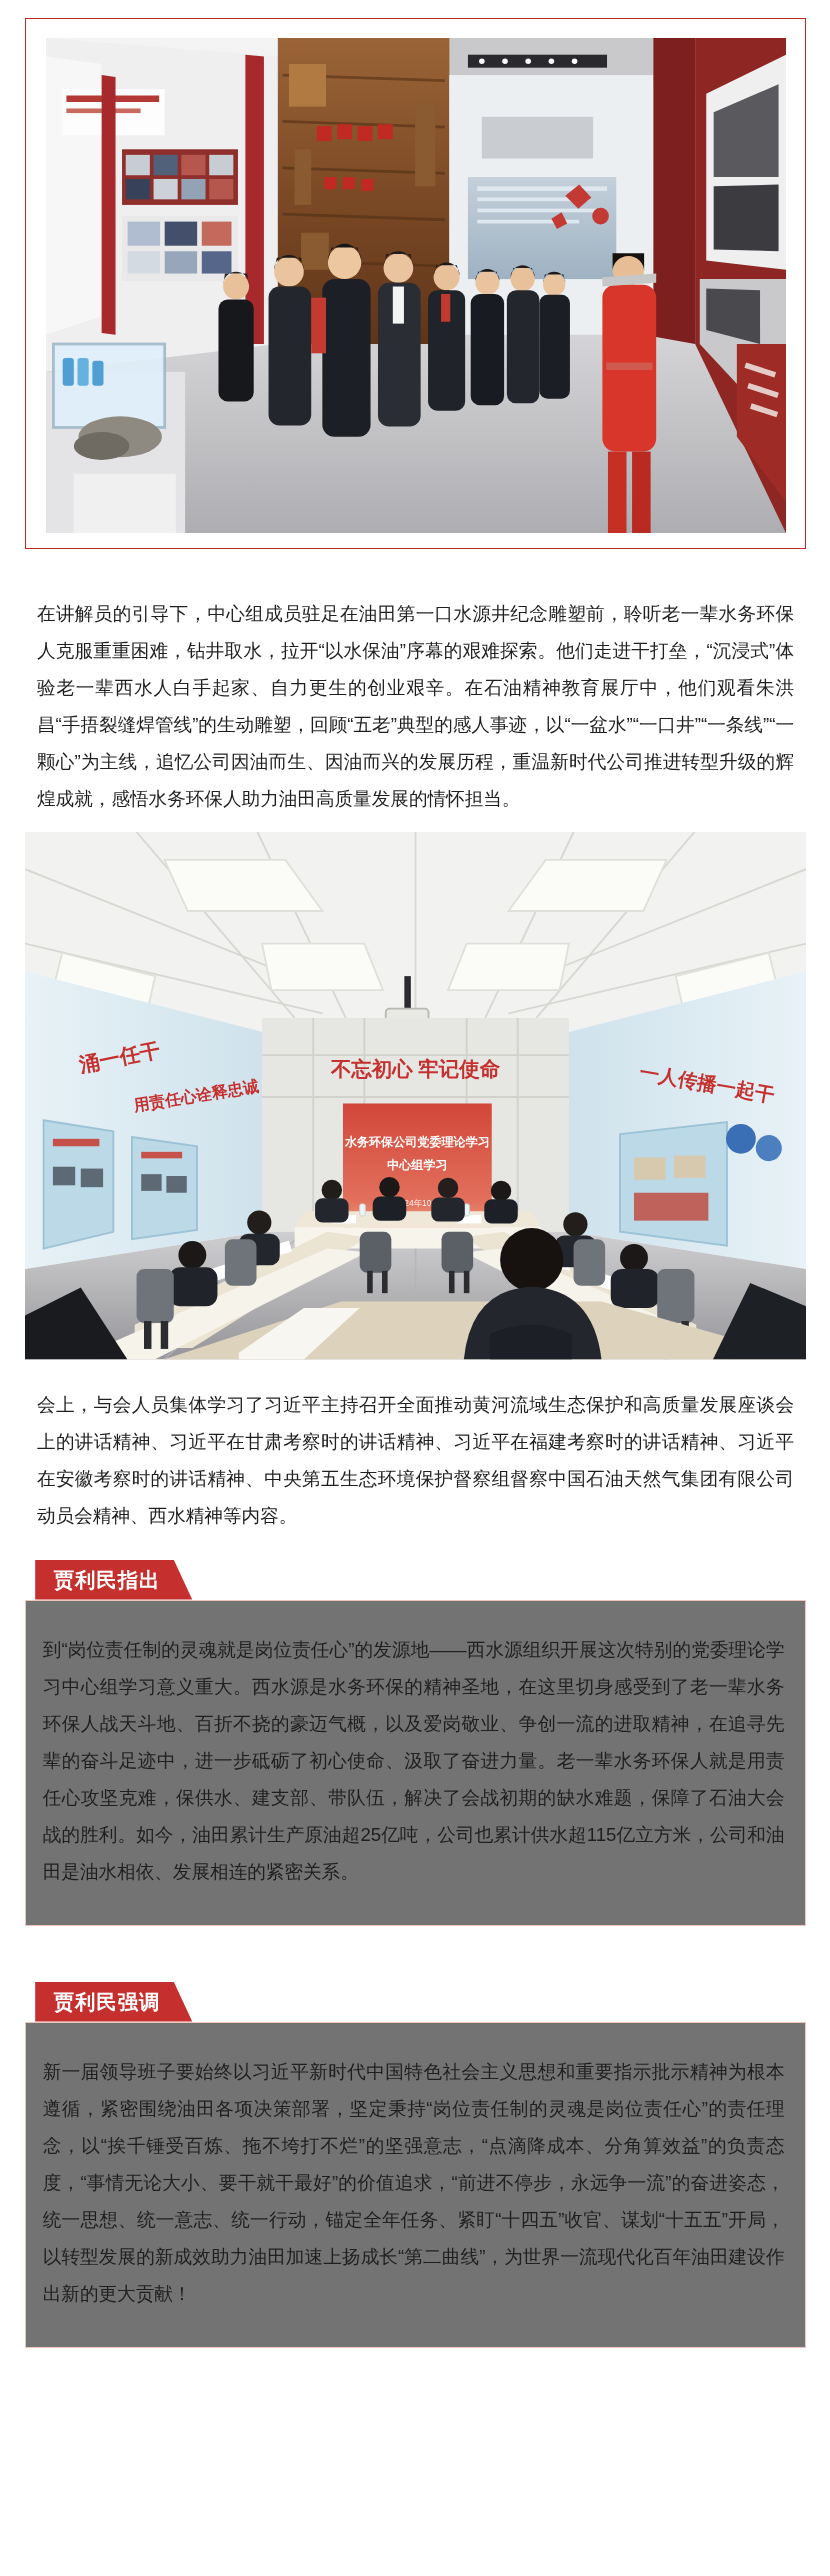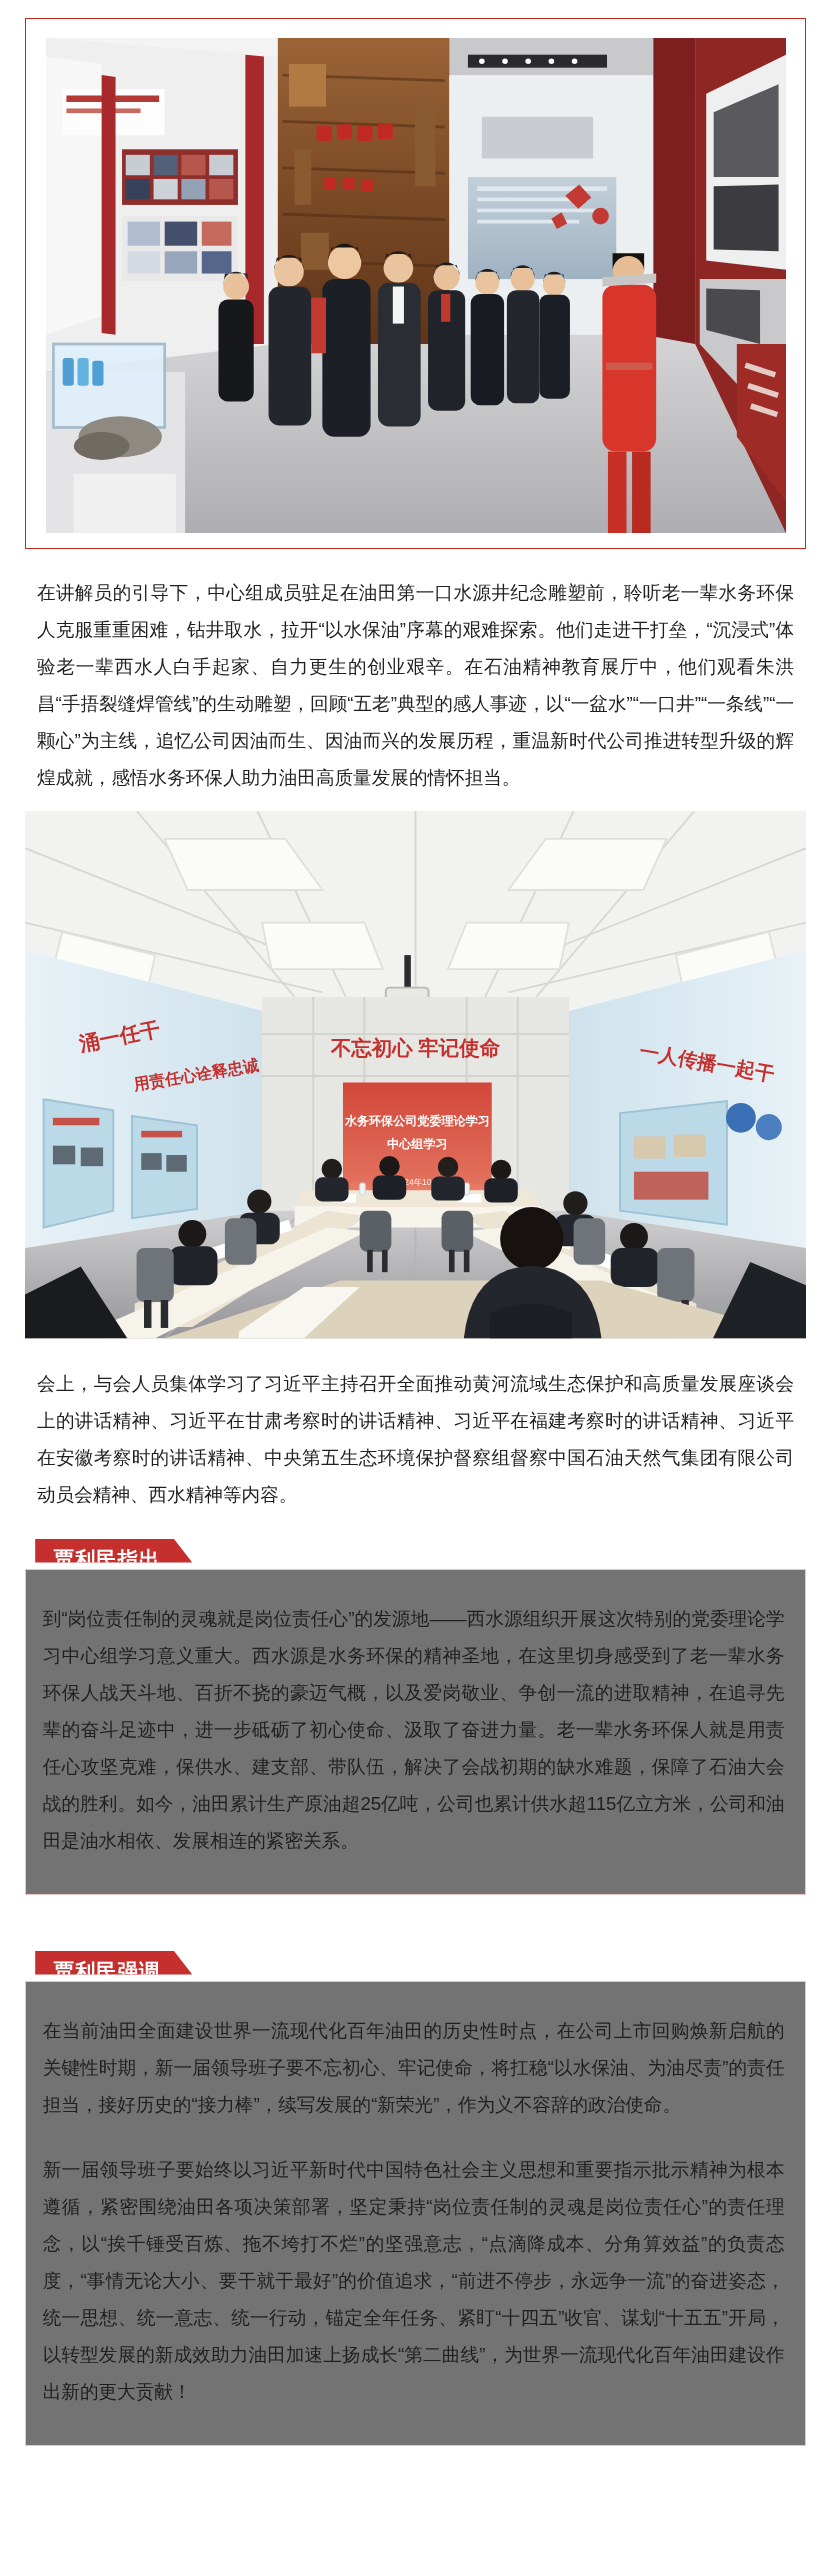--- a/index.html
+++ b/index.html
@@ -24,35 +24,35 @@
     font-size:18.6px; line-height:35px; color:#2b2b2b;
     text-align:justify;
   }
 
   
   .para {
     margin:26px 37px 0 37px;
     font-size:18.6px; line-height:37px; color:#1f1f1f;
     text-align:justify;
   }
-  .para.first { margin-top:25px; }
+  .para.first { margin-top:46px; }
 
   .photo2-wrap { margin:15px 25px 0 25px; }
   .photo2-wrap svg { display:block; width:100%; }
 
   
   .quote-section { margin:26px 25px 0 25px; }
   .quote-section.second { margin-top:56px; }
   .quote-badge {
     display:inline-block;
     margin-left:10.2px;
     background:#c5302e;
     color:#ffffff;
     font-size:20.4px; font-weight:bold;
-    line-height:40px; height:24px;
+    line-height:40px; height:40px;
     padding:0 32px 0 18.6px;
     clip-path:polygon(0 0, calc(100% - 18.6px) 0, 100% 100%, 0 100%);
     letter-spacing:0.9px;
   }
   .quote-box {
     border:1.9px solid #efc6bd;
     padding:30px 20.4px 35px 16.7px;
     background:#737373;
   }
   .quote-box p {
@@ -426,19 +426,18 @@
   <section class="quote-section">
     <div class="quote-badge">贾利民指出</div>
     <div class="quote-box">
       <p>到“岗位责任制的灵魂就是岗位责任心”的发源地——西水源组织开展这次特别的党委理论学习中心组学习意义重大。西水源是水务环保的精神圣地，在这里切身感受到了老一辈水务环保人战天斗地、百折不挠的豪迈气概，以及爱岗敬业、争创一流的进取精神，在追寻先辈的奋斗足迹中，进一步砥砺了初心使命、汲取了奋进力量。老一辈水务环保人就是用责任心攻坚克难，保供水、建支部、带队伍，解决了会战初期的缺水难题，保障了石油大会战的胜利。如今，油田累计生产原油超25亿吨，公司也累计供水超115亿立方米，公司和油田是油水相依、发展相连的紧密关系。</p>
     </div>
   </section>
 
   <section class="quote-section second">
     <div class="quote-badge">贾利民强调</div>
     <div class="quote-box">
-      <p>在当前油田全面建设世界一流现代化百年油田的历史性时点，在公司上市回购焕新启航的关键性时期，新一届领导班子要不忘初心、牢记使命，将扛稳“以水保油、为油尽责”的责任担当，接好历史的“接力棒”，续写发展的“新荣光”，作为义不容辞的政治使命。</p>
       <p>新一届领导班子要始终以习近平新时代中国特色社会主义思想和重要指示批示精神为根本遵循，紧密围绕油田各项决策部署，坚定秉持“岗位责任制的灵魂是岗位责任心”的责任理念，以“挨千锤受百炼、拖不垮打不烂”的坚强意志，“点滴降成本、分角算效益”的负责态度，“事情无论大小、要干就干最好”的价值追求，“前进不停步，永远争一流”的奋进姿态，统一思想、统一意志、统一行动，锚定全年任务、紧盯“十四五”收官、谋划“十五五”开局，以转型发展的新成效助力油田加速上扬成长“第二曲线”，为世界一流现代化百年油田建设作出新的更大贡献！</p>
     </div>
   </section>
 
 </div>
 
 
 </body></html>

